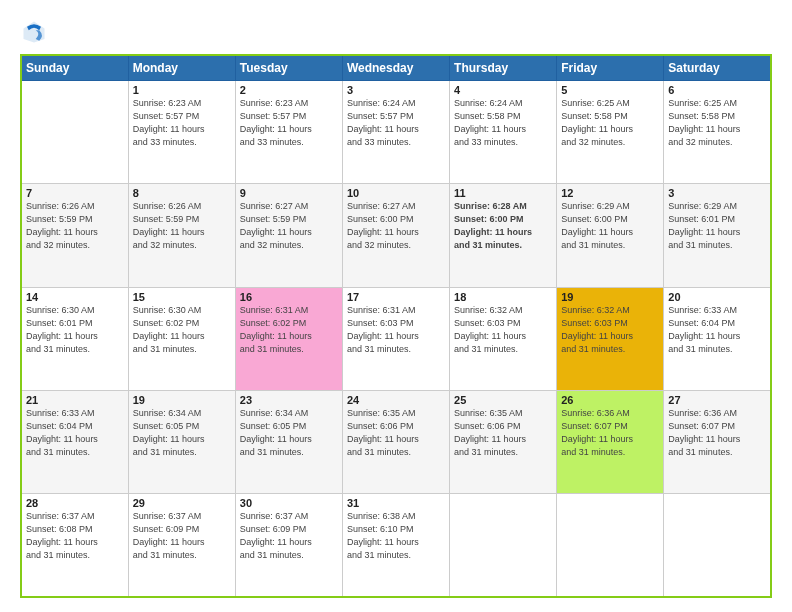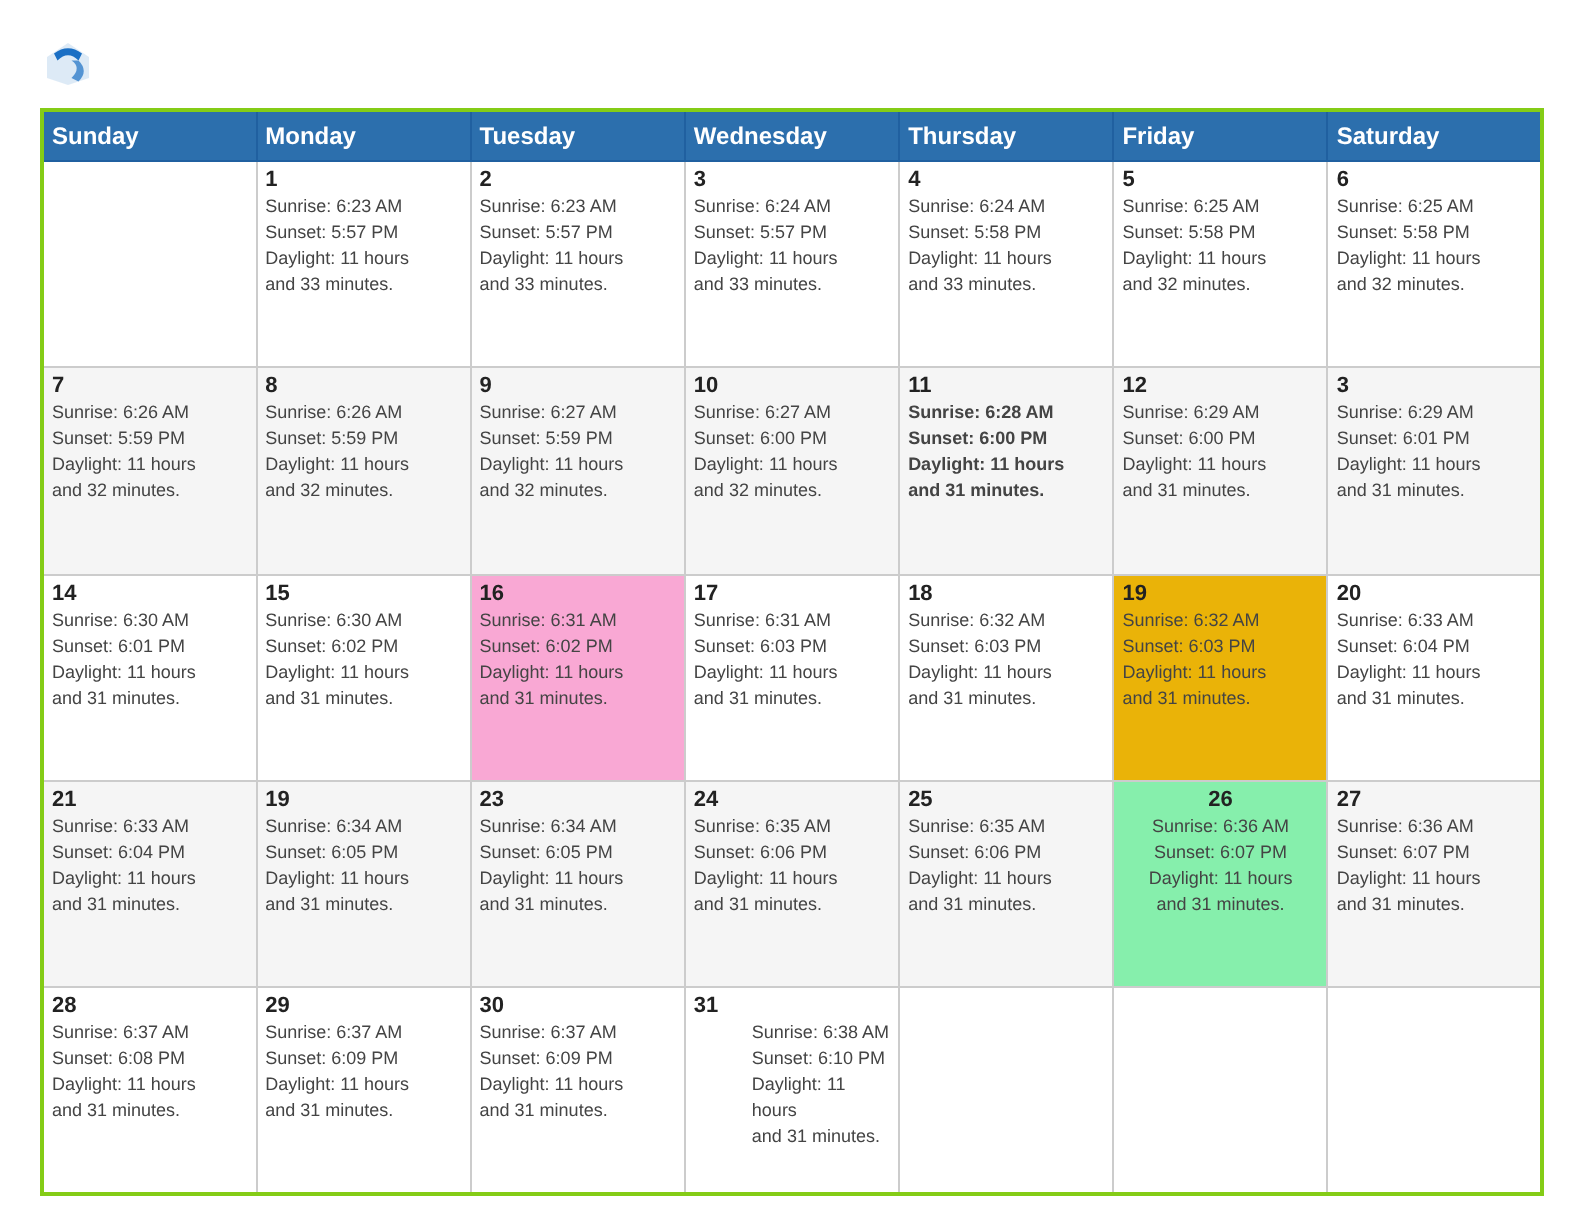--- a/index.html
+++ b/index.html
@@ -308,21 +308,21 @@
 Daylight: 11 hours
 and 31 minutes.</div>
           </td>
           <td style="background: rgb(245, 245, 245);">
             <span class="day-num">25</span>
             <div class="day-info" style="white-space: pre-line;">Sunrise: 6:35 AM
 Sunset: 6:06 PM
 Daylight: 11 hours
 and 31 minutes.</div>
           </td>
-          <td style="background: #86efac; text-align: center;">
+          <td style="background: #bef264;">
             <span class="day-num">26</span>
             <div class="day-info" style="white-space: pre-line;">Sunrise: 6:36 AM
 Sunset: 6:07 PM
 Daylight: 11 hours
 and 31 minutes.</div>
           </td>
           <td style="background: rgb(245, 245, 245);">
             <span class="day-num">27</span>
             <div class="day-info" style="white-space: pre-line;">Sunrise: 6:36 AM
 Sunset: 6:07 PM
@@ -347,21 +347,21 @@
           </td>
           <td style="background: rgb(255, 255, 255);">
             <span class="day-num">30</span>
             <div class="day-info" style="white-space: pre-line;">Sunrise: 6:37 AM
 Sunset: 6:09 PM
 Daylight: 11 hours
 and 31 minutes.</div>
           </td>
           <td style="background: rgb(255, 255, 255);">
             <span class="day-num">31</span>
-            <div class="day-info" style="white-space: pre-line; margin-left: 29px;">Sunrise: 6:38 AM
+            <div class="day-info" style="white-space: pre-line;">Sunrise: 6:38 AM
 Sunset: 6:10 PM
 Daylight: 11 hours
 and 31 minutes.</div>
           </td>
           <td class="empty-cell"></td>
           <td class="empty-cell"></td>
           <td class="empty-cell"></td>
         </tr>
       </tbody>
   </table>

